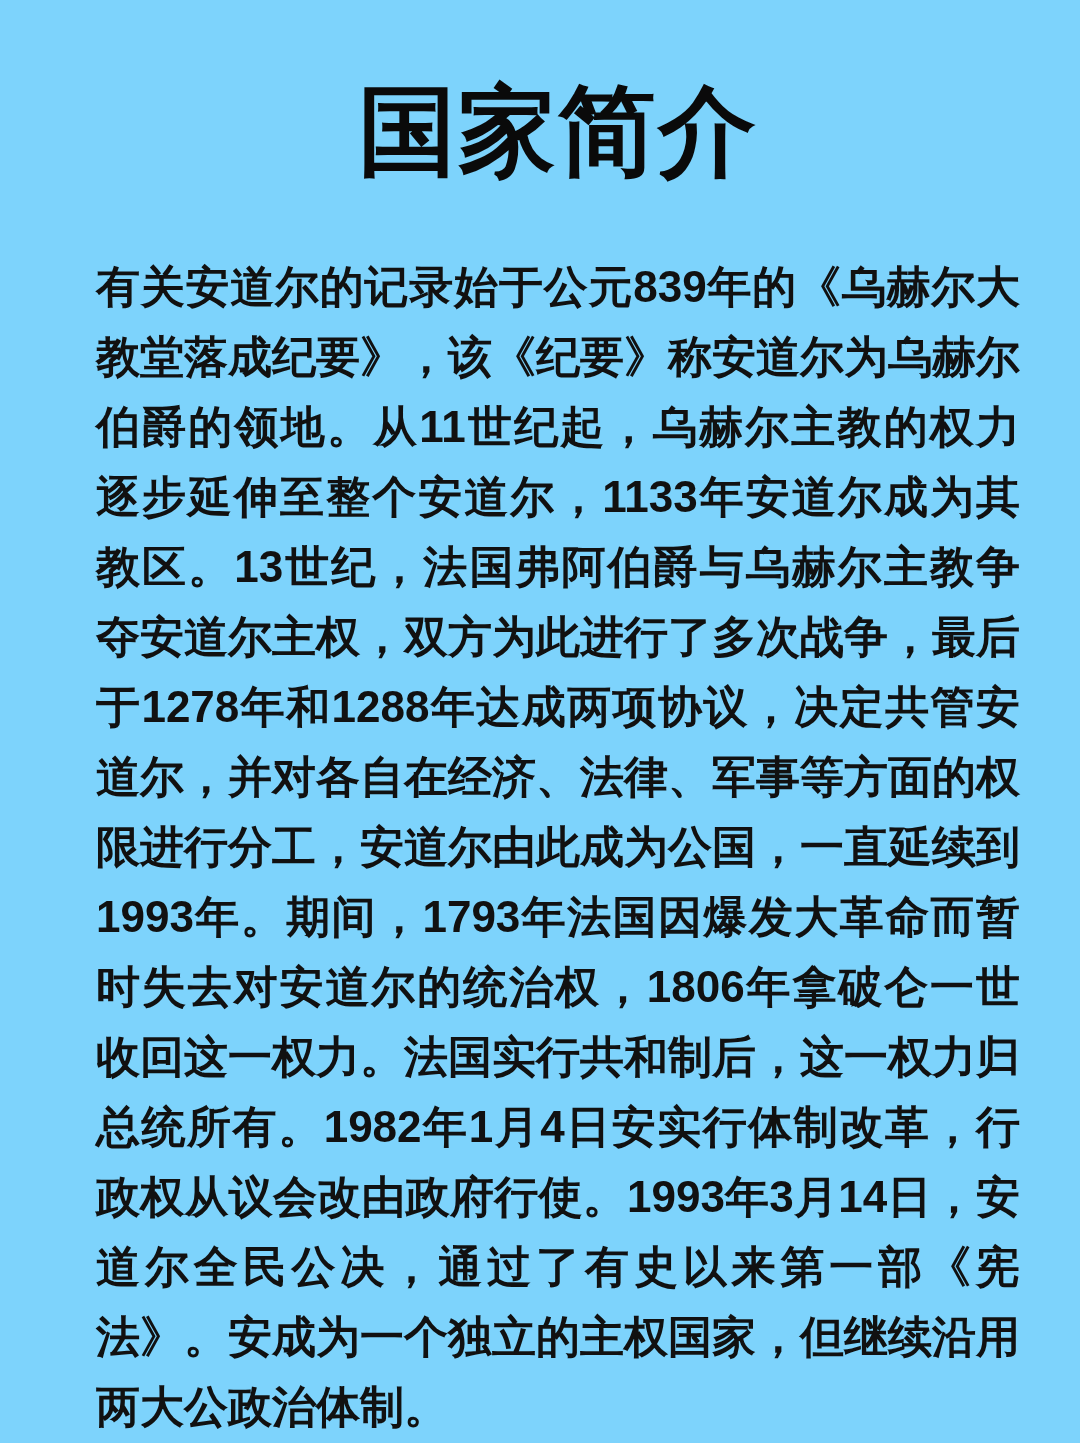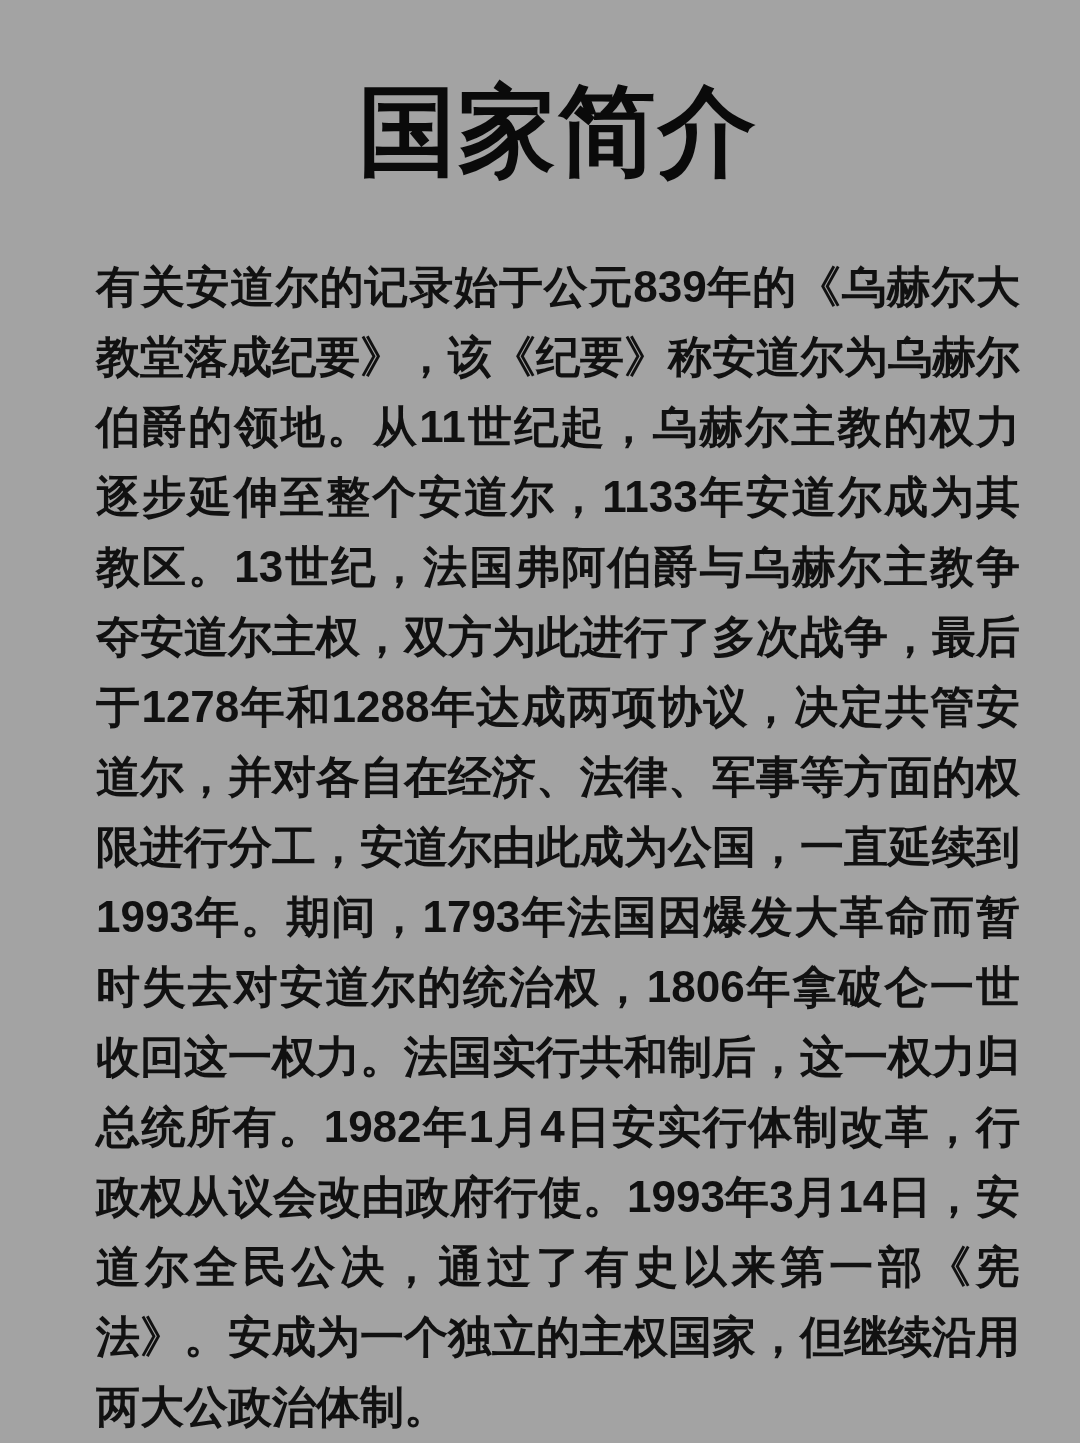--- a/index.html
+++ b/index.html
@@ -11,21 +11,21 @@
     height: 1443px;
     background: #aed4ef;
     font-family: "Liberation Sans", "DejaVu Sans", sans-serif;
     overflow: hidden;
   }
   .page {
     width: 1080px;
     height: 1443px;
     box-sizing: border-box;
     padding: 74px 48px 40px 84px;
-    background: #a3a3a3;
+    background: #7dd3fc;
     position: relative;
   }
   .title {
     font-size: 98px;
     line-height: 1.18;
     font-weight: 700;
     color: #0a0a0a;
     text-align: center;
     letter-spacing: 2px;
     margin: 0 0 62px 0;

